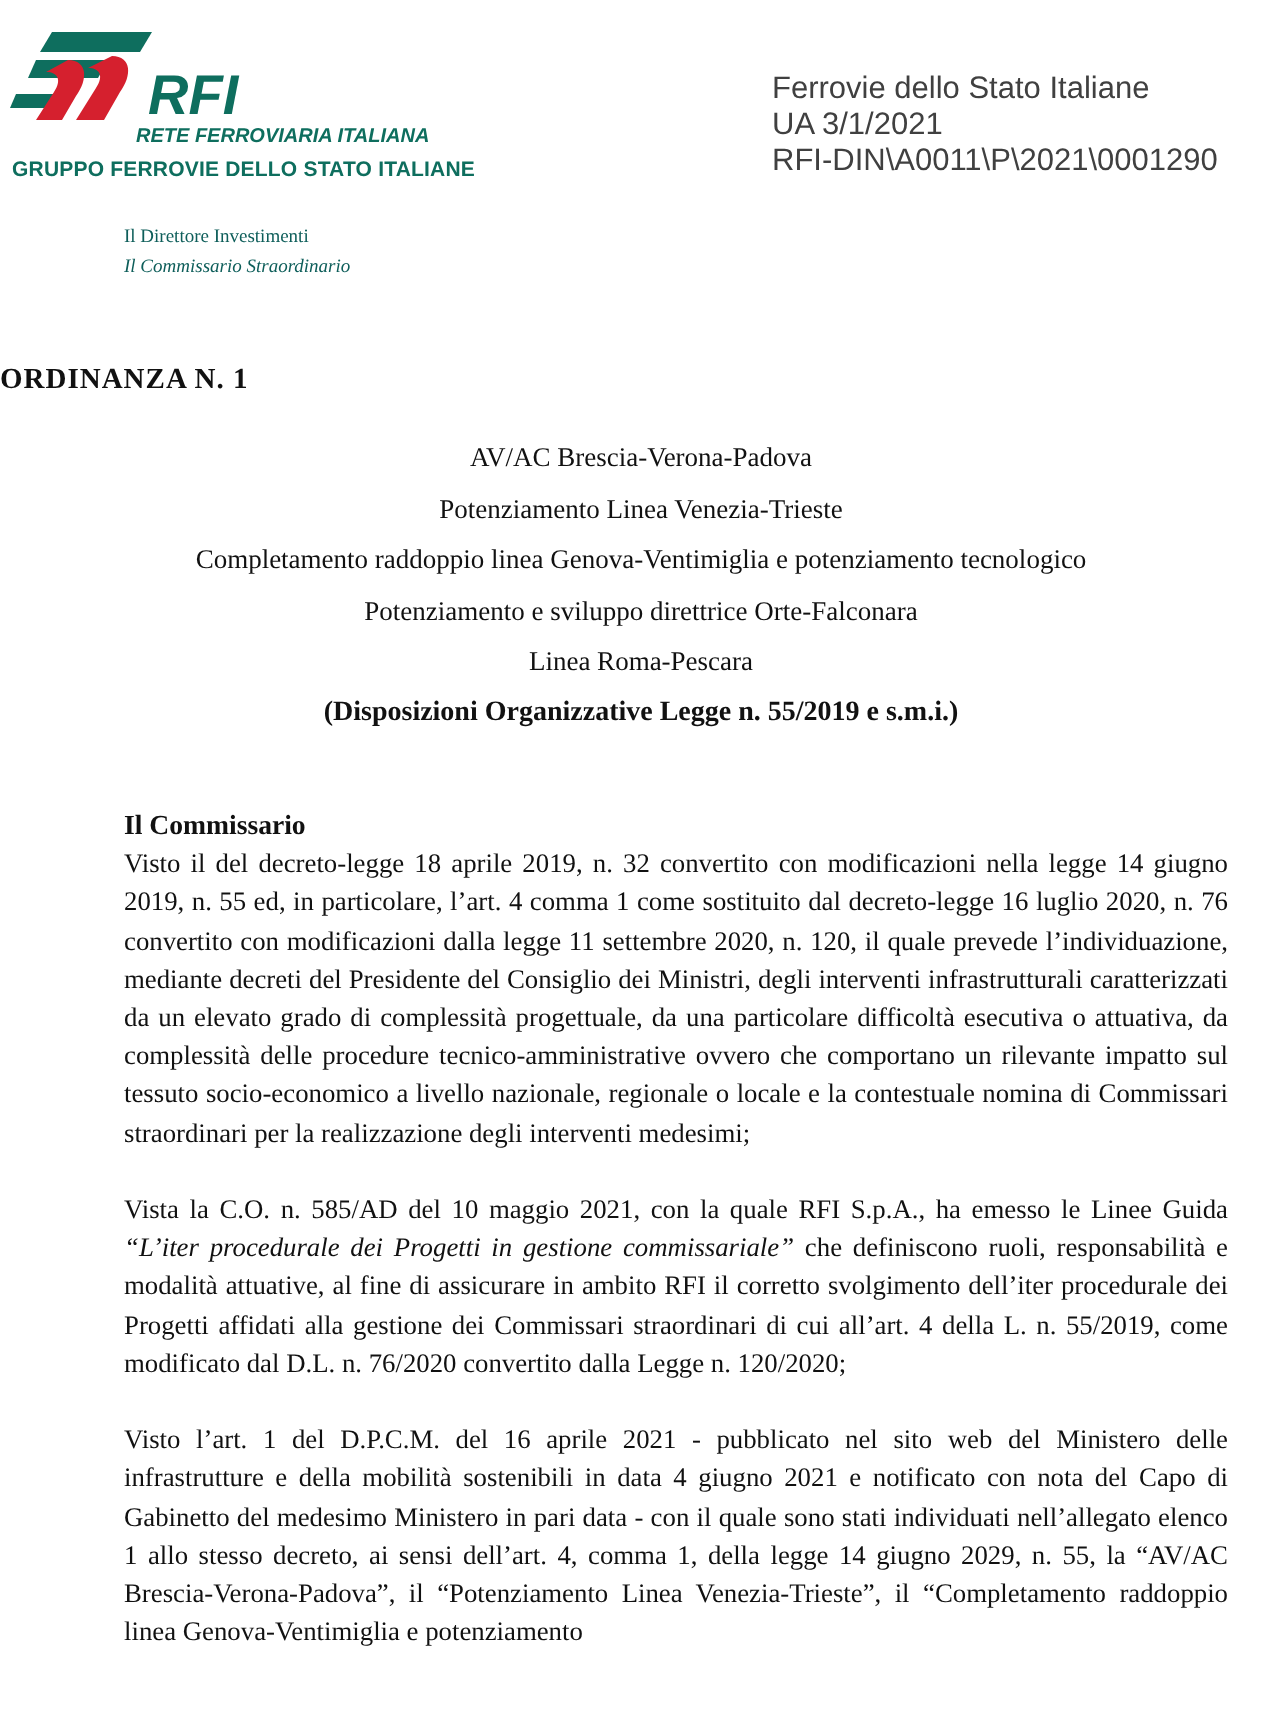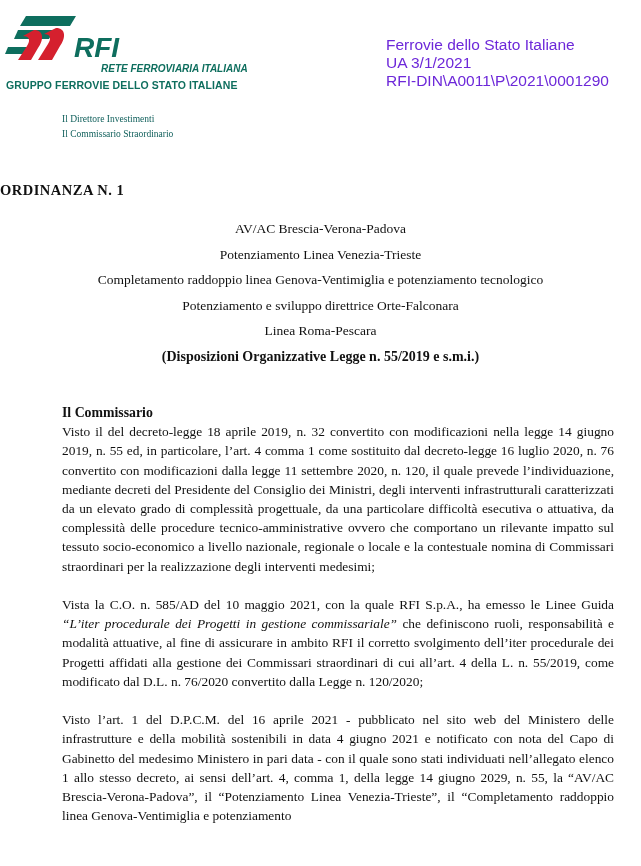--- a/index.html
+++ b/index.html
@@ -1,26 +1,26 @@
 <!DOCTYPE html>
 <html><head>
   <meta charset="utf-8">
   <style>
     html, body { margin: 0; padding: 0; background: #ffffff; }
     body { width: 641px; height: 866px; position: relative; overflow: hidden; font-family: "Liberation Serif", serif; color: #111; }
     .logo { position: absolute; left: 4px; top: 14px; width: 240px; height: 70px; }
     .logo svg { position: absolute; left: 0; top: 0; }
     .rfi-big { position: absolute; left: 70px; top: 20px; font-family: "Liberation Sans", sans-serif; font-weight: bold; font-style: italic; font-size: 28px; color: #0e6e5e; letter-spacing: 0px; line-height: 28px; }
-    .rfi-sub { position: absolute; left: 64px; top: 50px; font-family: "Liberation Sans", sans-serif; font-weight: bold; font-style: italic; font-size: 10px; color: #0e6e5e; white-space: nowrap; line-height: 10px; margin-left: 33px; }
+    .rfi-sub { position: absolute; left: 64px; top: 50px; font-family: "Liberation Sans", sans-serif; font-weight: bold; font-style: italic; font-size: 10px; color: #0e6e5e; white-space: nowrap; line-height: 10px; }
     .rfi-group { position: absolute; left: 2px; top: 66px; font-family: "Liberation Sans", sans-serif; font-weight: bold; font-size: 10.5px; color: #0e6e5e; white-space: nowrap; line-height: 11px; letter-spacing: 0.1px; }
-    .protocol { position: absolute; left: 386px; top: 36px; font-family: "Liberation Sans", sans-serif; font-size: 15.5px; line-height: 18px; color: #6d28d9; }
+    .protocol { position: absolute; left: 386px; top: 36px; font-family: "Liberation Sans", sans-serif; font-size: 15.5px; line-height: 18px; color: #404040; }
     .protocol div { white-space: nowrap; }
     .sender { position: absolute; left: 62px; top: 112px; font-family: "Liberation Serif", serif; font-size: 9.5px; color: #0e5e5a; line-height: 15px; }
     .sender .l1 { font-weight: normal; }
-    .sender .l2 { }
+    .sender .l2 { font-style: italic; }
     .title { position: absolute; left: 0; width: 641px; top: 182px; text-align: left; font-weight: bold; font-size: 14.5px; letter-spacing: 0.5px; }
     .subs { position: absolute; left: 0; width: 641px; top: 216px; text-align: center; font-size: 13.5px; line-height: 25.5px; }
     .subs .bold { font-weight: bold; font-size: 14px; }
     .body { position: absolute; left: 62px; top: 403px; width: 552px; font-size: 13.4px; line-height: 19.2px; text-align: justify; }
     .body .heading { font-weight: bold; font-size: 13.8px; }
     .body p { margin: 0; }
     .body .gap { height: 19.2px; }
     .body em { font-style: italic; }
   </style>
 </head>

